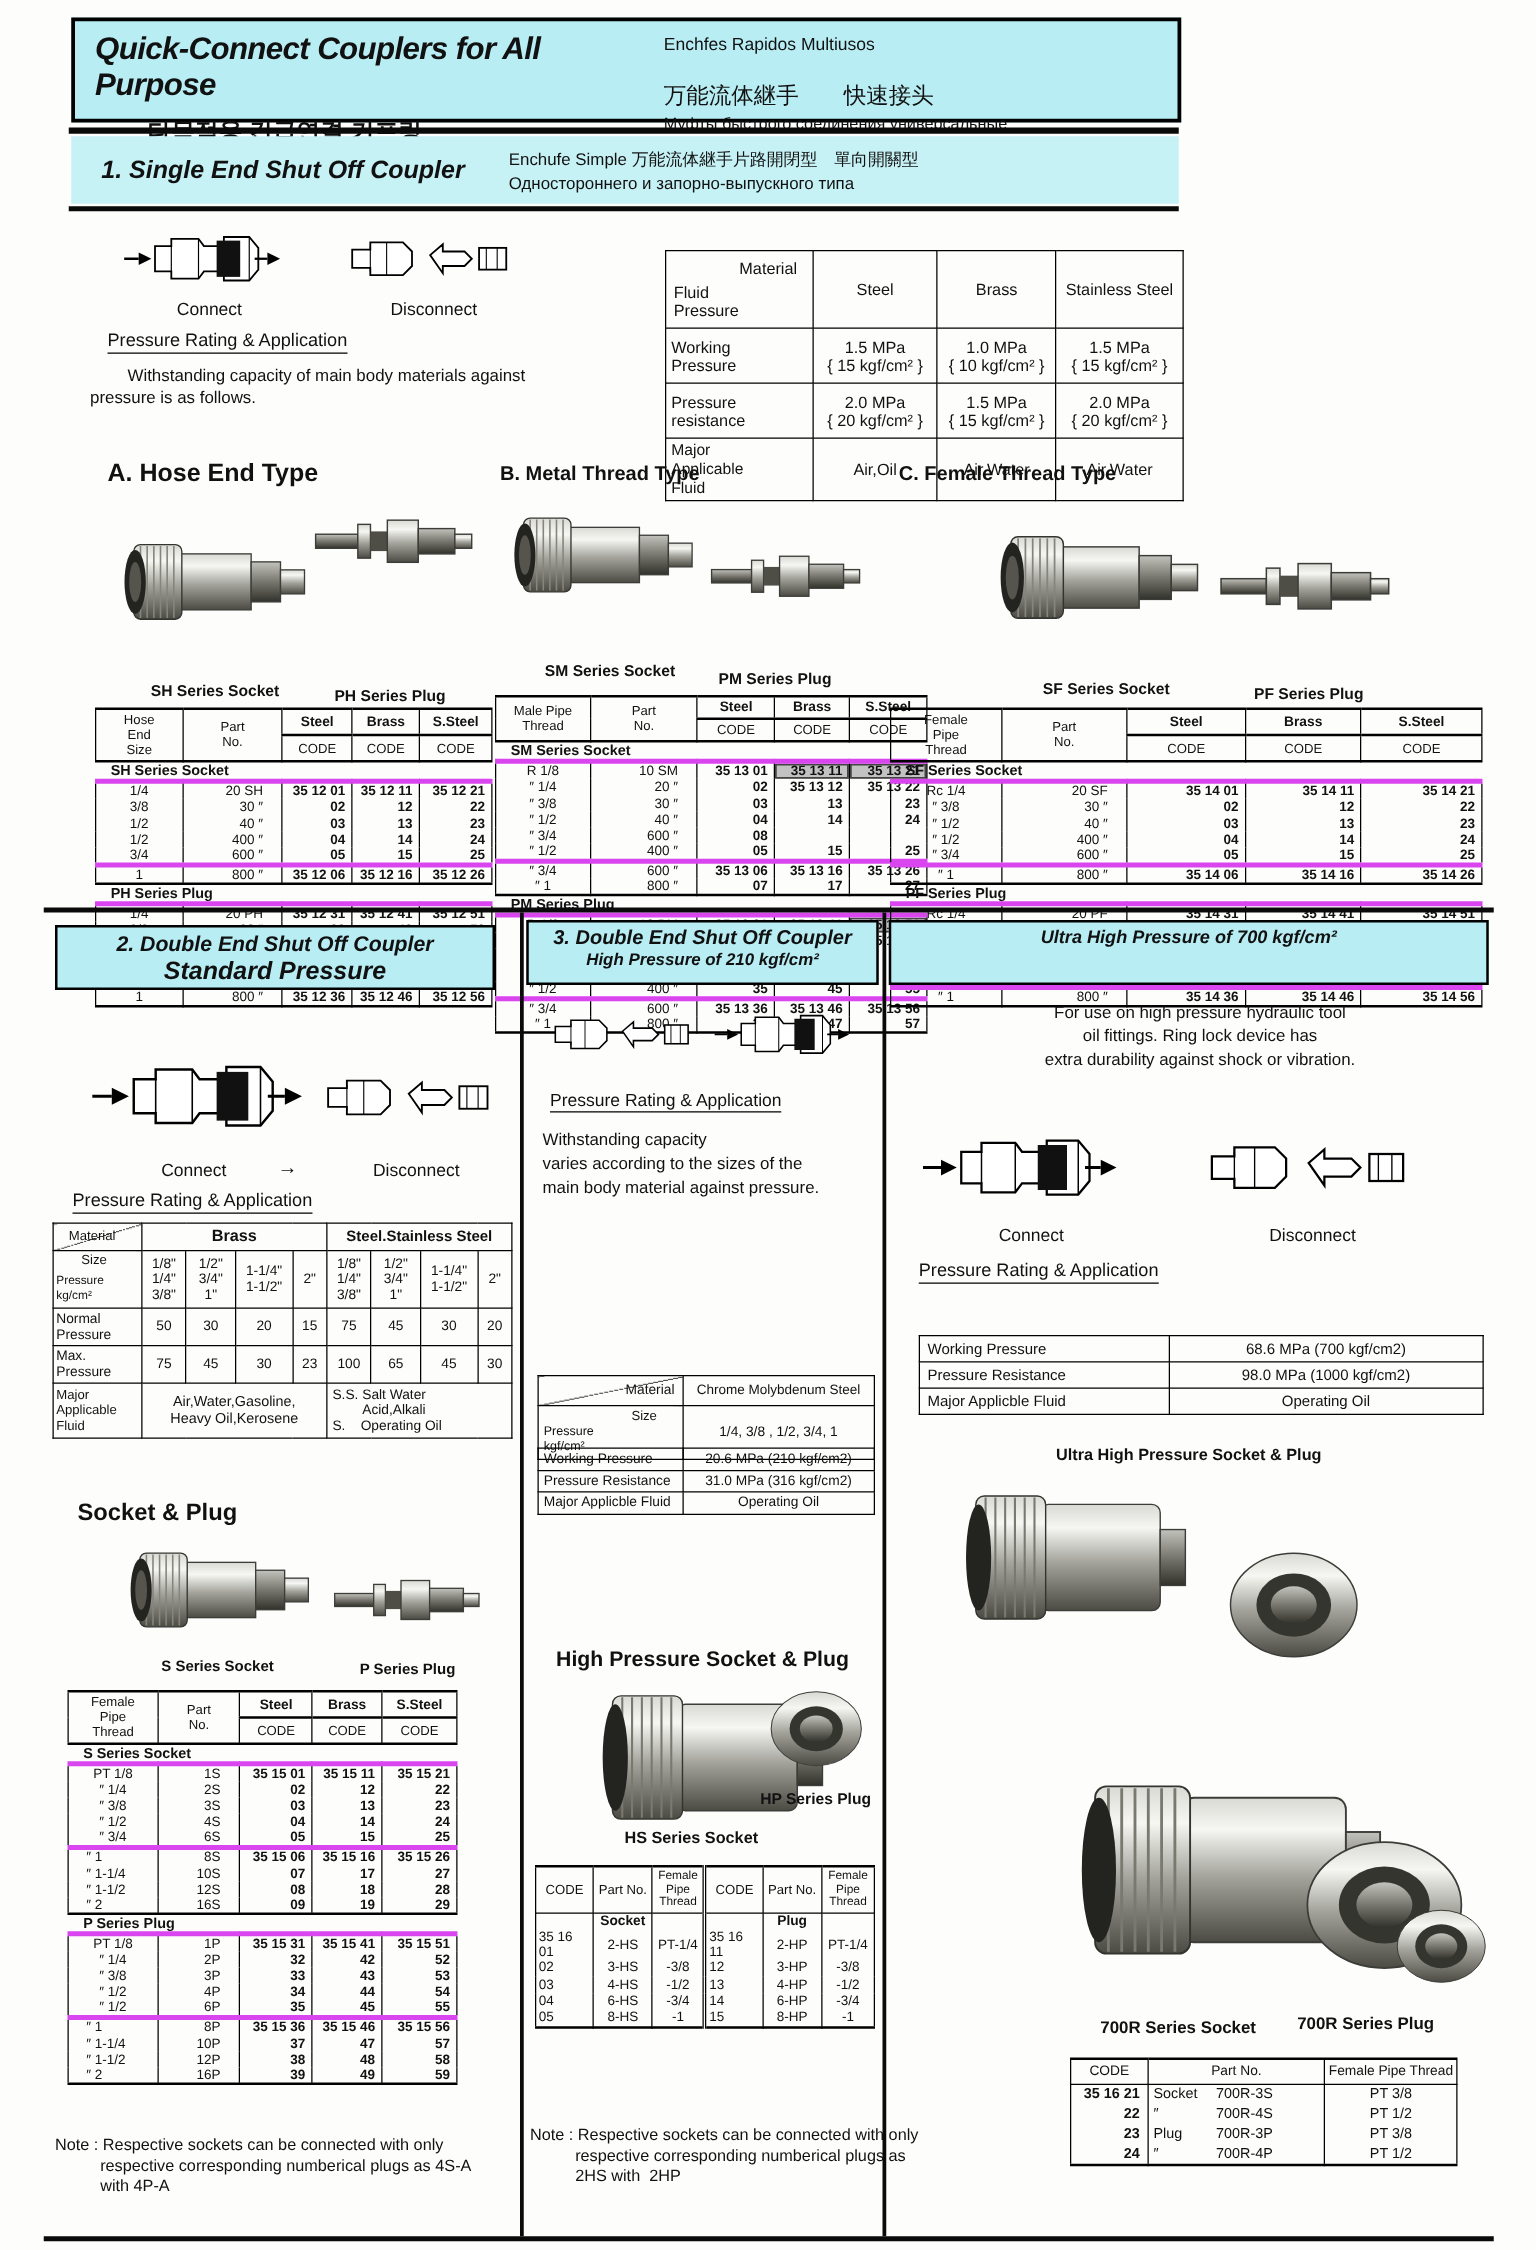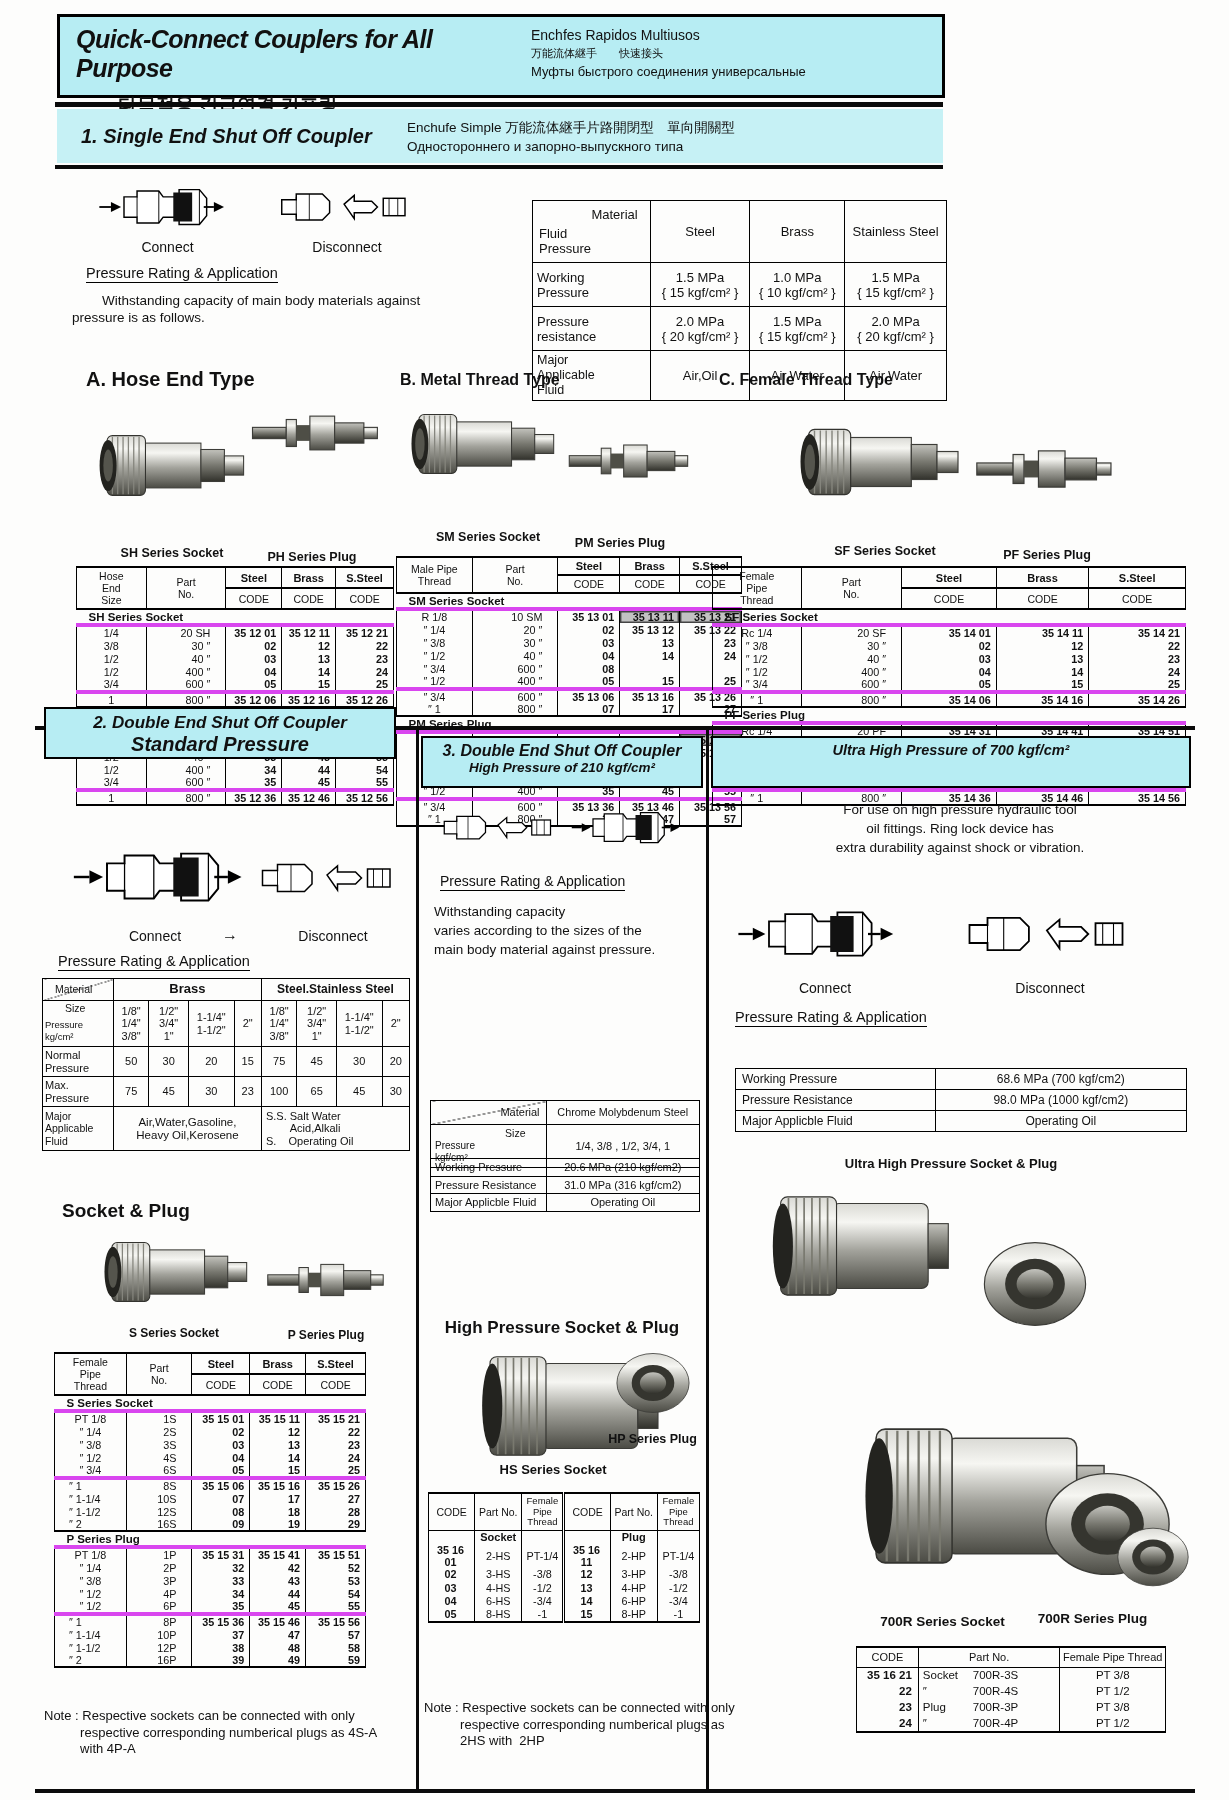--- a/index.html
+++ b/index.html
@@ -36,21 +36,21 @@
 .pt3{font-size:11px;line-height:12.5px}
 .pt3 td{border:1.2px solid #000;padding:2px 4px}
 .pt4{font-size:12px;line-height:14px}
 .pt4 td{border:1.4px solid #000;padding:3px 6px}
 
 .ct3{font-size:10.8px;line-height:12px;border-top:2px solid #000;border-bottom:2px solid #000}
 .ct3 th{font-weight:normal;font-size:10.5px;border:1px solid #000;border-top:2px solid #000;text-align:center;padding:2px 1px}
 .ct3 td{border-left:1px solid #000;border-right:1px solid #000;padding:0 2px;height:13.5px;text-align:center}
 .ct3 .mid{border-left:3px double #000}
 .ct3 tbody.sub td{font-weight:bold;font-size:11px;border-bottom:none}
-.ct3 td.cd{text-align:center;font-weight:bold;padding-right:4px}
+.ct3 td.cd{text-align:left;font-weight:normal;padding-right:4px}
 
 .ct4{font-size:11.5px;line-height:13px;border-top:2px solid #000;border-bottom:2px solid #000}
 .ct4 th{font-weight:normal;font-size:11px;border:1px solid #000;border-top:2px solid #000;text-align:center;padding:3px 2px}
 .ct4 td{border-left:1px solid #000;border-right:1px solid #000;padding:1px 4px;height:16px}
 .ct4 td.cd{text-align:right;font-weight:bold;padding-right:6px}
 .partflex{display:flex;gap:6px}
 .partflex .pfx{width:44px;text-align:left}
 .serieslabel{font-weight:bold;font-size:12.5px;text-align:center}
 .note{font-size:13px;line-height:16.5px}
 </style>
@@ -120,21 +120,21 @@
 
 <div class="page">
 
   <div class="abs cyanbox" style="left:57px;top:14px;width:888px;height:84px;display:flex;padding:8px 16px">
     <div style="width:455px">
       <div class="bi" style="font-size:25px;letter-spacing:-0.5px">Quick-Connect Couplers for All Purpose</div>
       <div style="font-size:19px;font-weight:bold;margin-top:9px;padding-left:42px">다목적용 긴급연결 커프링</div>
     </div>
     <div style="padding-top:2px">
       <div style="font-size:14px">Enchfes Rapidos Multiusos</div>
-      <div style="font-size:11px;margin-top:3px">万能流体継手　　快速接头</div>
+      <div style="font-size:18px;margin-top:21px">万能流体継手　　快速接头</div>
       <div style="font-size:13px;margin-top:3px">Муфты быстрого соединения универсальные</div>
     </div>
   </div>
   <div class="abs rule" style="left:55px;top:102px;width:888px;height:5px"></div>
 
   <div class="abs" style="left:57px;top:109px;width:886px;height:54px;background:#c6f1f5;display:flex;align-items:center">
     <div class="bi" style="font-size:20px;padding-left:24px;width:350px">1. Single End Shut Off Coupler</div>
     <div>
       <div style="font-size:13.5px">Enchufe Simple 万能流体継手片路開閉型　單向開關型</div>
       <div style="font-size:13.5px;margin-top:2px">Одностороннего и запорно-выпускного типа</div>
@@ -638,21 +638,21 @@
           <td class="cd">35 14 56</td>
         </tr>
       </tbody>
   </table>
 
   <div class="abs rule" style="left:35px;top:726px;width:1160px;height:4px"></div>
   <div class="abs rule" style="left:416px;top:730px;width:3px;height:1059px"></div>
   <div class="abs rule" style="left:706px;top:730px;width:3px;height:1059px"></div>
   <div class="abs rule" style="left:35px;top:1789px;width:1160px;height:4px"></div>
 
-  <div class="abs cyanbox ctr" style="left:44px;top:707px;width:352px;height:52px;border-width:2.5px;padding-top:4px">
+  <div class="abs cyanbox ctr" style="left:44px;top:740px;width:352px;height:52px;border-width:2.5px;padding-top:4px">
     <div class="bi" style="font-size:17px">2. Double End Shut Off Coupler</div>
     <div class="bi" style="font-size:20px">Standard Pressure</div>
   </div>
   <svg class="abs" style="left:68px;top:838px" width="195" height="78">
       <use href="#sy-conn"></use>
     </svg>
   <svg class="abs" style="left:255px;top:843px" width="150" height="70">
       <use href="#sy-disc"></use>
     </svg>
   <div class="abs ctr" style="left:75px;top:928px;width:160px;font-size:14px">Connect</div>

